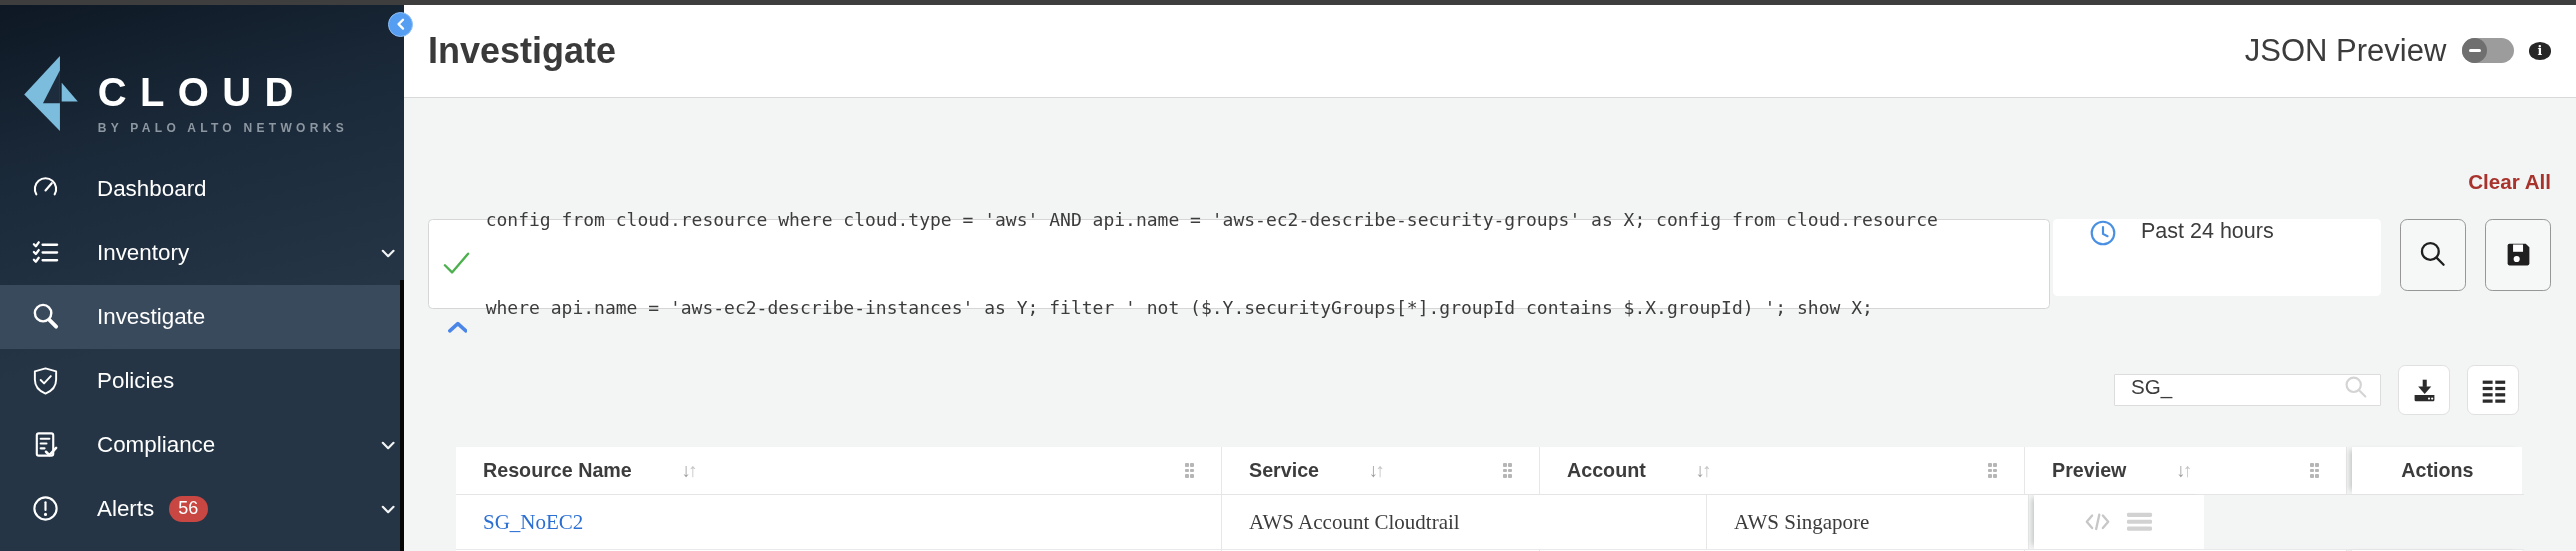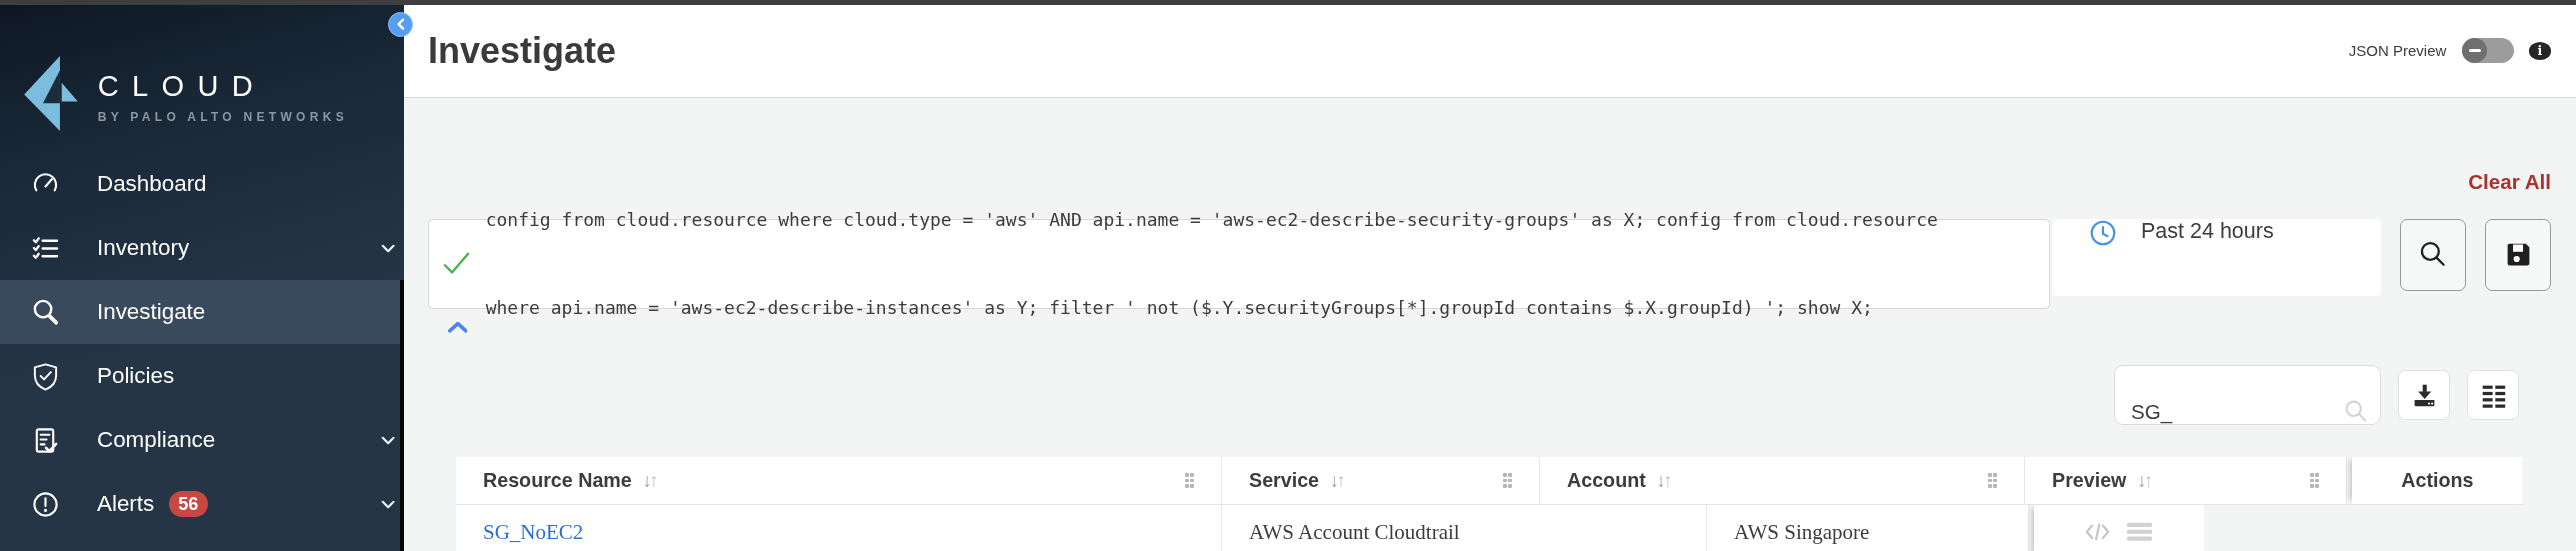--- a/index.html
+++ b/index.html
@@ -12,39 +12,39 @@
   .app { display:flex; height:547px; }
 
   
   .sidebar { width:404px; flex-shrink:0; position:relative;
              background:linear-gradient(165deg,#0e1824 0%,#1b2a3a 28%,#253545 58%,#253545 100%); }
   .collapse-btn { position:absolute; top:7.2px; right:-9px; width:25px; height:25px;
                   border-radius:50%; background:#559ef2; border:1.8px solid #8fc0f7;
                   display:grid; place-items:center; z-index:6; cursor:pointer; }
   .logo-row { margin:51px 0 0 24px; display:flex; align-items:flex-start; }
   .logo-text { margin-left:19.7px; }
-  .logo-title { color:#ffffff; font-size:29px; font-weight:normal; letter-spacing:13.4px; line-height:1; margin-top:16px; }
+  .logo-title { color:#ffffff; font-size:40px; font-weight:bold; letter-spacing:13.4px; line-height:1; margin-top:16px; }
   .logo-sub { color:#8d97a1; font-size:12px; font-weight:bold; letter-spacing:4.3px; margin-top:9.8px; }
   nav { margin-top:21.5px; }
   .nav-item { height:64px; display:flex; align-items:center; padding:0 9px 0 31px; cursor:pointer; }
   .nav-item.selected { background:#3a4a5d; }
   .nav-icon { width:29px; display:grid; place-items:center; flex-shrink:0; }
   .nav-label { color:#ffffff; font-size:22.4px; margin-left:37px; }
   .nav-chevron { margin-left:auto; opacity:.95; }
-  .badge { background:#c84742; color:#fff; font-size:18px; font-weight:bold;
+  .badge { background:#c84742; color:#fff; font-size:18px; font-weight:normal;
            border-radius:13.4px; padding:2.7px 9.8px; margin-left:14.3px; }
   .sidebar-scrollbar { position:absolute; right:0; top:275px; bottom:0; width:4.5px; background:#060606; }
 
   
   .main { flex:1; display:flex; flex-direction:column; min-width:0; }
   .page-header { height:93px; background:#ffffff; border-bottom:1.8px solid #d9d9d9;
                  display:flex; align-items:center; padding:0 25px 0 24px; }
   .page-title { font-size:36px; font-weight:600; color:#3a3a3a; }
   .header-right { margin-left:auto; display:flex; align-items:center; }
-  .json-label { font-size:15px; color:#3c3c3c;text-align:right; }
+  .json-label { font-size:31px; color:#3c3c3c;text-align:right; }
   .toggle { width:52px; height:25px; border-radius:12.5px; background:#9c9c9c;
             margin-left:16px; position:relative; cursor:pointer; }
   .toggle-knob { position:absolute; left:0; top:0; width:25px; height:25px; border-radius:50%;
                  background:#6f6f6f; display:grid; place-items:center; }
   .toggle-knob .minus { width:11.6px; height:2.7px; background:#ffffff; border-radius:1.8px; }
   .info-icon { width:22.4px; height:18px; border-radius:50%; background:#262626; color:#fff;
                margin-left:14.3px; display:grid; place-items:center;
                font-family:"DejaVu Serif", serif; font-weight:bold; font-size:12.5px; cursor:pointer; }
 
   
@@ -59,32 +59,32 @@
                 line-height:29.5px; color:#3c3c3c; white-space:pre; }
   .time-box { width:328px; height:77px; background:#fff; border-radius:4.5px; margin-left:2.7px;
               display:flex; align-items:flex-start; cursor:pointer; }
   .time-label { font-size:21.5px; color:#3c3c3c; margin-left:24px; }
   .icon-btn { width:66px; height:72px; margin-left:19px; background:#f6f7f7;
               border:1.8px solid #979797; border-radius:7.2px; display:grid; place-items:center; cursor:pointer; }
 
   .expand-chevron { margin:11.6px 0 0 19.7px; width:21.5px; cursor:pointer; }
 
   .filter-row { display:flex; justify-content:flex-end; align-items:center; margin-top:29px; margin-right:32px; }
-  .search-box { width:267px; height:60px; background:#fff; border:1.8px solid #dcdcdc; border-radius:9px;
-                display:flex; align-items:flex-end; padding:0 12.5px 0 3.6px; }
+  .search-box { width:267px; height:32px; background:#fff; border:1.8px solid #dcdcdc; border-radius:1px;
+                display:flex; align-items:flex-start; padding:0 12.5px 0 3.6px; }
   .search-box input { border:none; outline:none; flex:1; min-width:0; font-size:20.6px; color:#3c3c3c;
                       font-family:"Liberation Sans",sans-serif; padding-left:12.5px; background:transparent; }
   .tool-btn { width:52px; height:50px; background:#fff; border:1.8px solid #e0e0e0; border-radius:7.2px;
               margin-left:17px; display:grid; place-items:center; cursor:pointer; }
 
   
   .table { margin:32px 27px 0 28px; }
   .thead, .trow { display:flex; }
   .th, .td { background:#fff; border-right:0.9px solid #e7e7e7; display:flex; align-items:center; }
-  .th { height:47px; padding-left:27px; }
+  .th { height:47px; padding-left:27px;gap:39px; }
   .td { height:54px; padding-left:27px; font-size:21px; color:#3c3c3c;font-family:Liberation Serif, serif; }
   .thead { border-bottom:1.8px solid #e5e5e5; }
   .trow { border-bottom:1.8px solid #e9e9e9; }
   .w-resource { width:766px; } .w-service { width:318px; } .w-account { width:485px; }
   .w-region { width:322px; } .w-actions { width:170px; padding-left:0; justify-content:center; }
   .col-actions { margin-left:5.4px; box-shadow:-4.5px 0 5.4px -2.7px rgba(0,0,0,.2); border-right:none; }
   .th-label { font-size:19.7px; font-weight:bold; color:#3c3c3c; }
   .sort { margin-left:10.7px; font-size:19px; letter-spacing:-2.7px; cursor:pointer; }
   .sort .dn { color:#9f9f9f; } .sort .up { color:#c6c6c6; }
   .drag-handle { margin-left:auto; margin-right:27px; display:grid;

